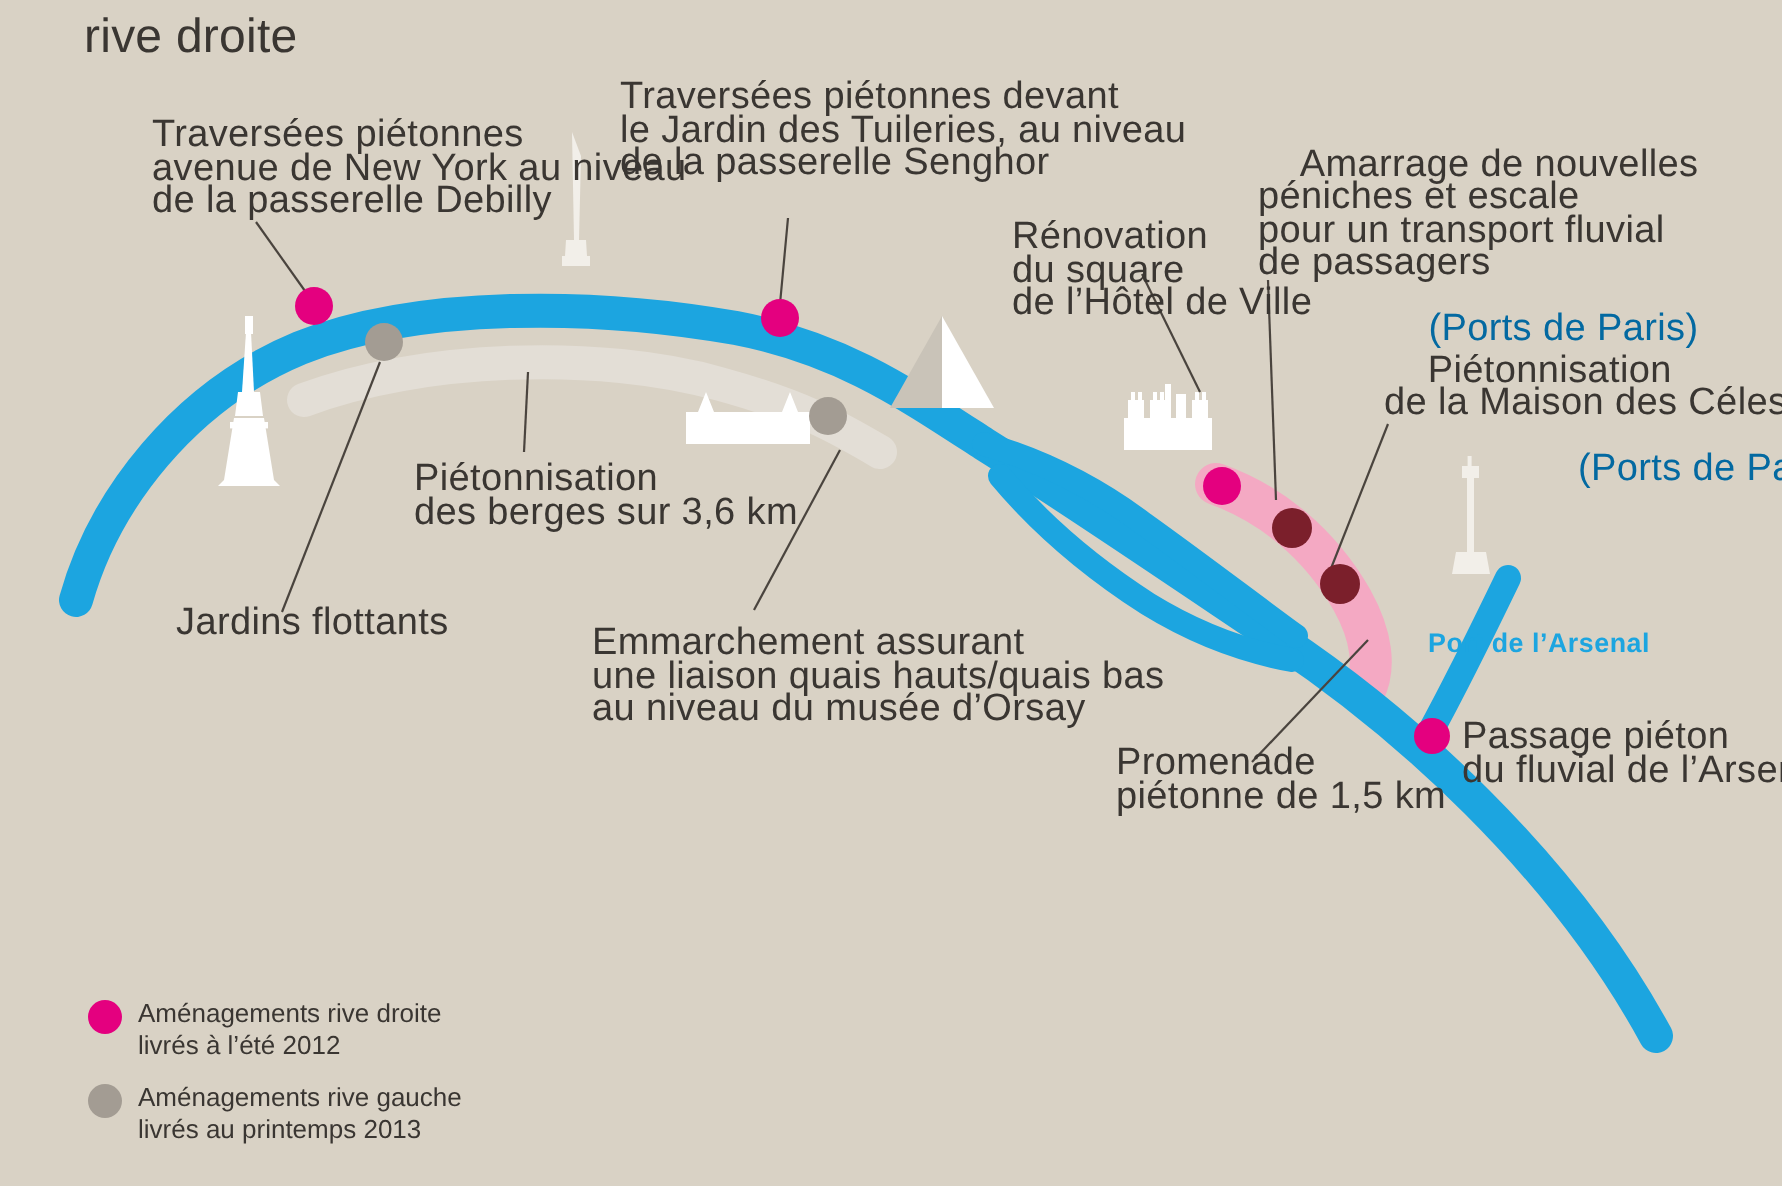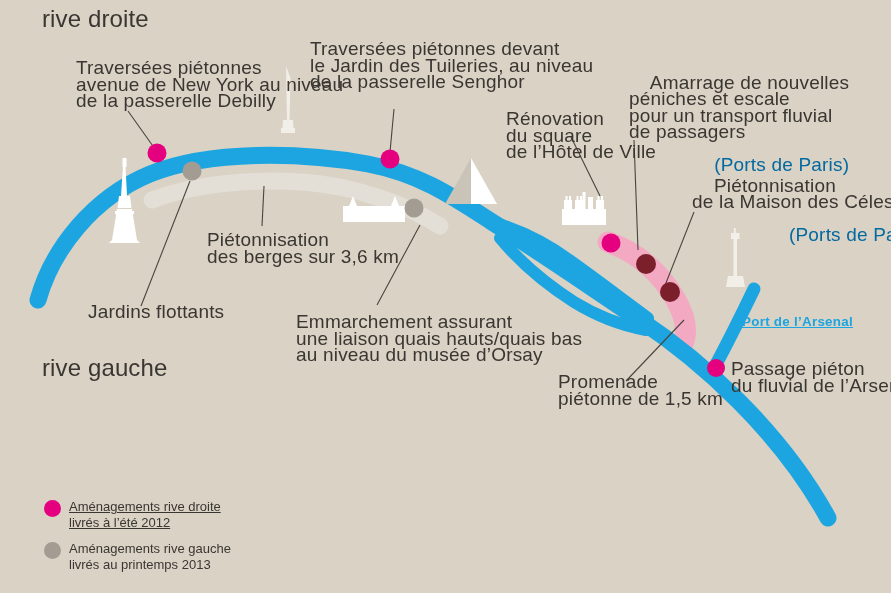--- a/index.html
+++ b/index.html
@@ -161,21 +161,20 @@
       <circle cx="611" cy="243" r="9.5" fill="#e4007f"></circle>
       <circle cx="716" cy="368" r="9" fill="#e4007f"></circle>
       <circle cx="192" cy="171" r="9.5" fill="#a39c93"></circle>
       <circle cx="414" cy="208" r="9.5" fill="#a39c93"></circle>
       <circle cx="646" cy="264" r="10" fill="#7b1f2b"></circle>
       <circle cx="670" cy="292" r="10" fill="#7b1f2b"></circle>
     </g>
   </svg>
 
   <div class="txt bank-title" style="left:42px; top:6px;">rive droite</div>
-  <div class="txt bank-title" style="left:42px; top:355px;">rive gauche</div>
 
   <div class="txt" style="left:48px; top:60px;margin-left:28px;">Traversées piétonnes
 avenue de New York au niveau
 de la passerelle Debilly</div>
 
   <div class="txt" style="left:310px; top:41px;">Traversées piétonnes devant
 le Jardin des Tuileries, au niveau
 de la passerelle Senghor</div>
 
   <div class="txt" style="left:506px; top:111px;">Rénovation
@@ -204,25 +203,25 @@
   <div class="txt" style="left:296px; top:314px;">Emmarchement assurant
 une liaison quais hauts/quais bas
 au niveau du musée d’Orsay</div>
 
   <div class="txt" style="left:558px; top:374px;">Promenade
 piétonne de 1,5 km</div>
 
   <div class="txt" style="left:731px; top:361px;">Passage piéton
 du fluvial de l’Arsenal</div>
 
-  <div class="txt blue-label" style="left:742px; top:314px;text-decoration:underline;">Port de l’Arsenal</div>
+  <div class="txt blue-label" style="left:714px; top:314px;">Port de l’Arsenal</div>
 
   <div>
     <span class="legend-dot" style="left:44px; top:500px; background:#e4007f;"></span>
-    <span class="legend-text" style="left:69px; top:499px;text-decoration:underline;">Aménagements rive droite
+    <span class="legend-text" style="left:69px; top:499px;">Aménagements rive droite
 livrés à l’été 2012</span>
 
     <span class="legend-dot" style="left:44px; top:542px; background:#a39c93;"></span>
     <span class="legend-text" style="left:69px; top:541px;">Aménagements rive gauche
 livrés au printemps 2013</span>
   </div>
 
 </div>
 
 </body></html>

